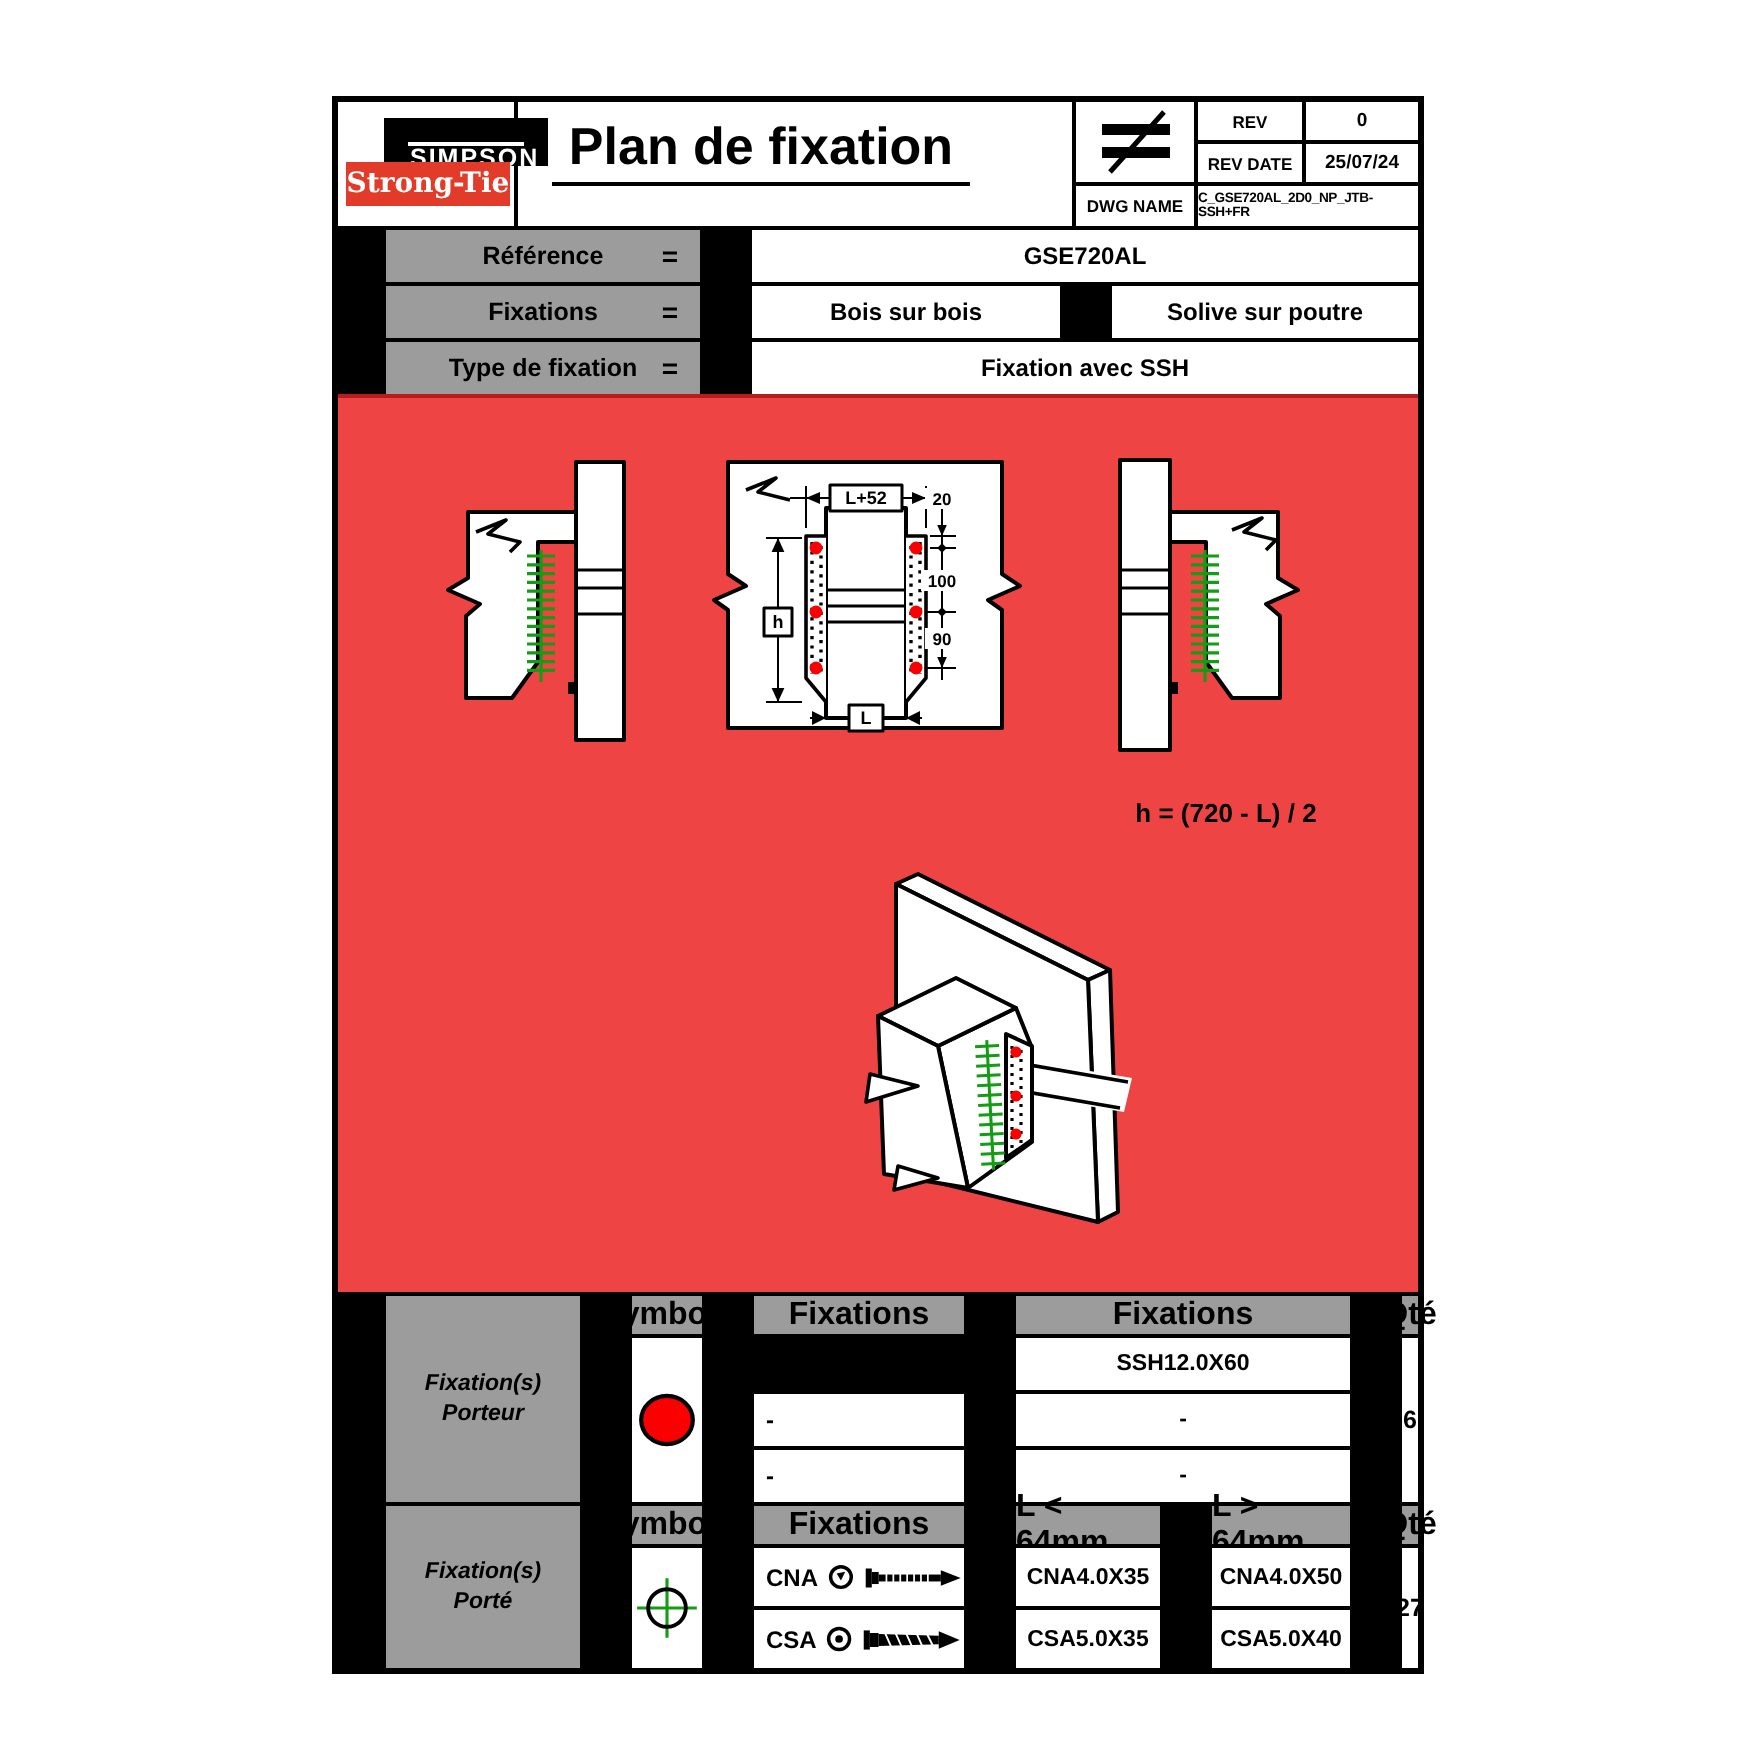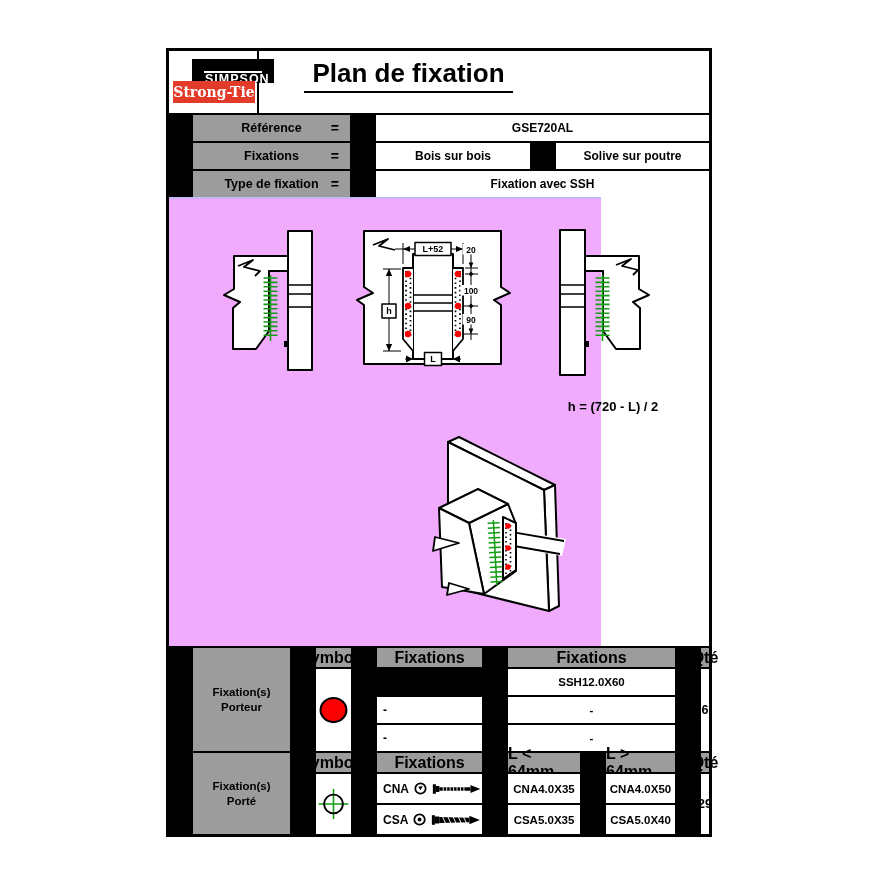--- a/index.html
+++ b/index.html
@@ -8,67 +8,82 @@
   .frame{position:absolute;left:166px;top:48px;width:540px;height:783px;border:3px solid #000;}
 
   
   .band{position:absolute;left:0;top:0;width:540px;height:62px;border-bottom:2px solid #000;}
   .logo-cell{position:absolute;left:0;top:0;width:88px;height:62px;border-right:2px solid #000;}
   .logo-top{position:absolute;left:4px;top:8px;width:82px;height:21px;background:#000;box-sizing:border-box;padding:12px;margin-left:19px;}
   .logo-top-inner{border:1.5px solid #fff;height:100%;box-sizing:border-box;color:#fff;
       font-weight:bold;font-size:12.5px;letter-spacing:1px;text-align:center;line-height:14px;}
   .logo-bot{position:absolute;left:4px;top:30px;width:82px;height:22px;background:#e23b2a;color:#fff;
       font-family:"DejaVu Serif",serif;font-weight:bold;font-size:14px;text-align:center;line-height:22px;}
-  .title-cell{position:absolute;left:100px;top:0;width:279px;height:48px;display:flex;align-items:center;justify-content:center;}
+  .title-cell{position:absolute;left:72px;top:0;width:279px;height:48px;display:flex;align-items:center;justify-content:center;}
   .title-cell span{font-size:26px;font-weight:bold;border-bottom:2.5px solid #000;padding:0 8px 2px 8px;}
   .rev-block{position:absolute;right:0;top:0;width:171px;height:62px;border-left:2px solid #000;background:#000;
       display:grid;grid-template-columns:59px 52px 56px;grid-template-rows:19px 19px 20px;gap:2px;}
   .rcell{background:#fff;display:flex;align-items:center;justify-content:center;font-weight:bold;}
   .rlab{font-size:8.5px;}
   .rval{font-size:9.5px;}
   .dwgval{font-size:6.8px;letter-spacing:-0.2px;}
 
   
   .info{position:absolute;left:0;top:64px;width:540px;height:82px;background:#000;display:grid;
         grid-template-columns:181px 178px 177px;grid-template-rows:26px 26px 26px;gap:2px;}
   .cell{background:#fff;display:flex;align-items:center;justify-content:center;margin-left:24px;}
   .gray{background:#9c9c9c;}
   .ilabel{position:relative;font-size:12.5px;font-weight:bold;}
   .ieq{position:absolute;right:11px;font-size:14px;font-weight:900;}
   .ival{font-size:12px;font-weight:bold;}
 
   
-  .draw{position:absolute;left:0;top:146px;width:432px;height:449px;border-top:2px solid #c4b5fd;box-sizing:border-box;background:#f0abfc;}
+  .draw{position:absolute;left:0;top:146px;width:540px;height:449px;border-top:2px solid #b91c1c;box-sizing:border-box;background:#ef4444;}
 
   
   .t1{position:absolute;left:0;top:595px;width:540px;height:105px;background:#000;border-top:2px solid #000;box-sizing:border-box;
       display:grid;grid-template-columns:121px 59px 129px 191px 32px;grid-template-rows:19px 26px 26px 26px;gap:2px;}
   .t2{position:absolute;left:0;top:700px;width:540px;height:83px;background:#000;border-top:2px solid #000;box-sizing:border-box;
       display:grid;grid-template-columns:121px 59px 129px 96px 93px 32px;grid-template-rows:19px 29px 29px;gap:2px;}
   .hdr{font-size:16px;font-weight:bold;}
-  .biglbl{font-size:11.5px;font-weight:bold;text-align:center;line-height:1.3;}
+  .biglbl{font-size:11.5px;font-weight:bold;text-align:center;line-height:1.3;font-style:italic;}
   .fixname{justify-content:flex-start;padding-left:6px;gap:5px;font-size:12px;font-weight:bold;box-sizing:border-box;}
   .ref{font-size:11.5px;font-weight:bold;}
   .qty{font-size:12.5px;font-weight:bold;}
 </style>
 </head>
 <body>
 
 <div class="page">
   <div class="frame">
 
     <div class="band">
       <div class="logo-cell">
         <div class="logo-top">
           <div class="logo-top-inner">SIMPSON</div>
         </div>
         <div class="logo-bot">Strong-Tie</div>
       </div>
       <div class="title-cell">
         <span>Plan de fixation</span>
+      </div>
+      <div class="rev-block">
+        <div class="rcell" style="grid-row:1/3;grid-column:1">
+          <svg width="44" height="36" viewBox="0 0 44 36">
+            <rect x="5" y="9" width="34" height="5.5" fill="#000"></rect>
+            <rect x="5" y="20.5" width="34" height="5.5" fill="#000"></rect>
+            <path d="M9,33 L36,3" stroke="#000" stroke-width="2.5" fill="none"></path>
+          </svg>
+        </div>
+        <div class="rcell rlab" style="grid-row:1;grid-column:2">REV</div>
+        <div class="rcell rval" style="grid-row:1;grid-column:3">0</div>
+        <div class="rcell rlab" style="grid-row:2;grid-column:2">REV DATE</div>
+        <div class="rcell rval" style="grid-row:2;grid-column:3">25/07/24</div>
+        <div class="rcell rlab" style="grid-row:3;grid-column:1">DWG NAME</div>
+        <div class="rcell dwgval" style="grid-row:3;grid-column:2/4">C_GSE720AL_2D0_NP_JTB-SSH+FR</div>
       </div>
     </div>
 
     <div class="info">
       <div class="cell gray ilabel" style="grid-row:1;grid-column:1">
         <span>Référence</span>
         <span class="ieq">=</span>
       </div>
       <div class="cell ival" style="grid-row:1;grid-column:2/4">GSE720AL</div>
       <div class="cell gray ilabel" style="grid-row:2;grid-column:1">
@@ -281,17 +296,17 @@
         <svg width="58" height="16" viewBox="0 0 58 16">
           <rect x="1" y="2.5" width="3.5" height="11" fill="#000"></rect>
           <rect x="4.5" y="4" width="5" height="8" fill="#000"></rect>
           <polygon points="9.5,4.5 44,5.5 44,10.5 9.5,11.5" fill="#000"></polygon>
           <polygon points="44,3 56,8 44,13" fill="#000"></polygon>
           <path d="M13,3.5 L17,12.5 M19,3.5 L23,12.5 M25,3.5 L29,12.5 M31,3.5 L35,12.5 M37,4 L41,12" stroke="#fff" stroke-width="1.1"></path>
         </svg>
       </div>
       <div class="cell ref" style="grid-row:3;grid-column:4">CSA5.0X35</div>
       <div class="cell ref" style="grid-row:3;grid-column:5">CSA5.0X40</div>
-      <div class="cell qty" style="grid-row:2/4;grid-column:6">29</div>
+      <div class="cell qty" style="grid-row:2/4;grid-column:6">27</div>
     </div>
 
   </div>
 </div>
 
 </body></html>

